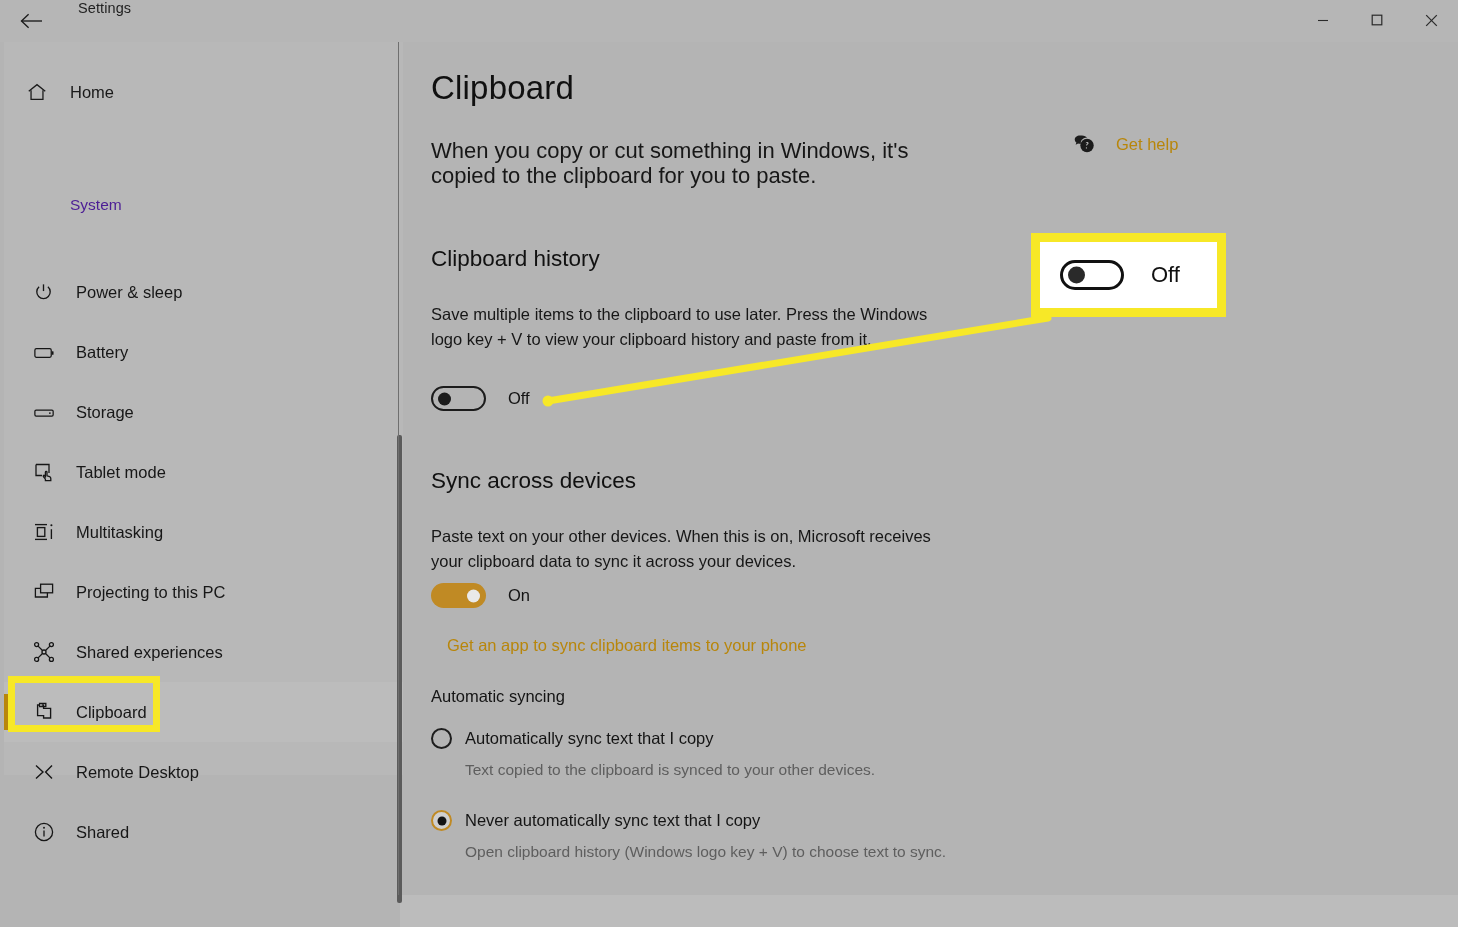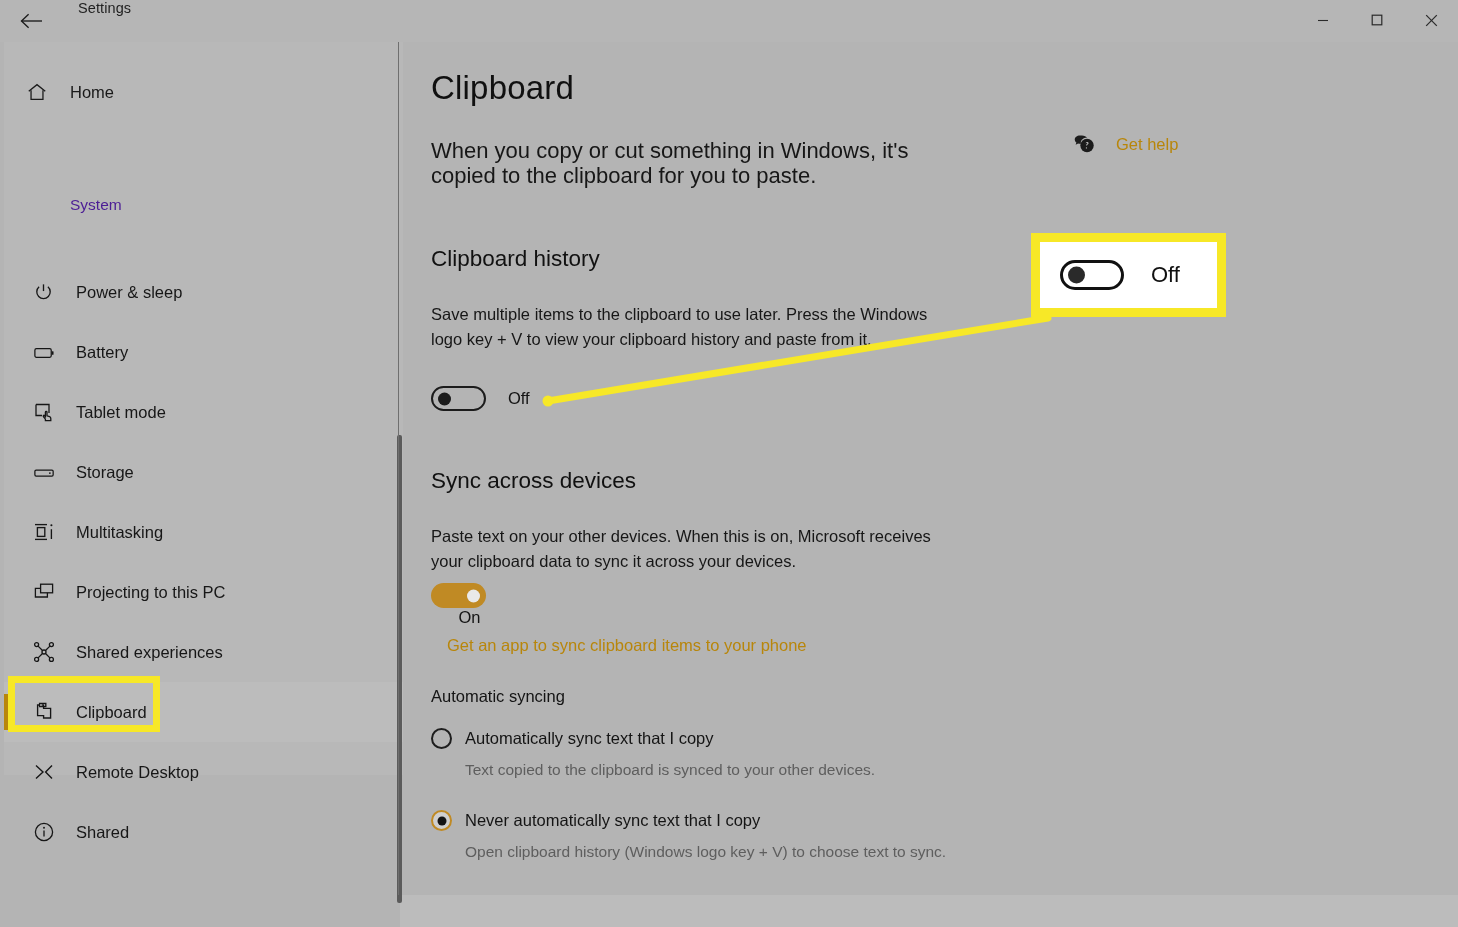--- a/index.html
+++ b/index.html
@@ -228,21 +228,21 @@
   .sec-desc.d1 { top: 260px; width: 530px; }
   .sec-desc.d2 { top: 482px; width: 500px; }
 
   
   .toggle-row {
     position: absolute;
     left: 31px;
     display: flex; align-items: center;
   }
   .toggle-row.t1 { top: 344px; }
-  .toggle-row.t2 { top: 541px; flex-direction: column; }
+  .toggle-row.t2 { top: 541px; }
 
   .sw {
     width: 55px; height: 25px;
     border-radius: 13px;
     position: relative;
     flex: none;
   }
   .sw.off {
     background: transparent;
     border: 2.2px solid #1c1c1c;
@@ -402,37 +402,37 @@
           <svg width="25" height="25" viewBox="0 0 26 26" fill="none" stroke="currentColor" stroke-width="1.3">
             <rect x="3" y="9" width="17" height="9" rx="1.6"></rect>
               <rect x="20.6" y="11.6" width="1.8" height="3.8" rx=".6" fill="currentColor" stroke="none"></rect>
           </svg>
         </span>
         <span class="lbl">Battery</span>
       </div>
 
       <div class="nav-item">
         <span class="ic">
+          <svg width="25" height="25" viewBox="0 0 26 26" fill="none" stroke="currentColor" stroke-width="1.3">
+            <rect x="3" y="10.5" width="19" height="6.2" rx="1.3"></rect>
+              <circle cx="18.6" cy="13.6" r=".9" fill="currentColor" stroke="none"></circle>
+          </svg>
+        </span>
+        <span class="lbl">Storage</span>
+      </div>
+
+      <div class="nav-item">
+        <span class="ic">
           <svg width="24" height="24" viewBox="0 0 24 24" fill="none" stroke="currentColor" stroke-width="1.3">
             <path d="M4 4.5h13v8.5"></path>
               <path d="M4 4.5v11h6"></path>
             <path d="M13.4 12.2c0-1 1.6-1 1.6 0v3.6l2.6.9c1 .4 1.2 1 1.2 1.9v2.1h-5.4v-1.6l-2-2.6c-.6-.8.4-1.7 1.1-1l.9 1z"></path>
           </svg>
         </span>
         <span class="lbl">Tablet mode</span>
-      </div>
-
-      <div class="nav-item">
-        <span class="ic">
-          <svg width="25" height="25" viewBox="0 0 26 26" fill="none" stroke="currentColor" stroke-width="1.3">
-            <rect x="3" y="10.5" width="19" height="6.2" rx="1.3"></rect>
-              <circle cx="18.6" cy="13.6" r=".9" fill="currentColor" stroke="none"></circle>
-          </svg>
-        </span>
-        <span class="lbl">Storage</span>
       </div>
 
       <div class="nav-item">
         <span class="ic">
           <svg width="24" height="24" viewBox="0 0 24 24" fill="none" stroke="currentColor" stroke-width="1.35">
             <line x1="3" y1="4.6" x2="15" y2="4.6"></line>
               <line x1="3" y1="19.4" x2="15" y2="19.4"></line>
             <rect x="5.4" y="7.6" width="7.4" height="8.8"></rect>
             <circle cx="19.4" cy="5.2" r="1.05" fill="currentColor" stroke="none"></circle>
             <line x1="19.4" y1="9.2" x2="19.4" y2="19"></line>

